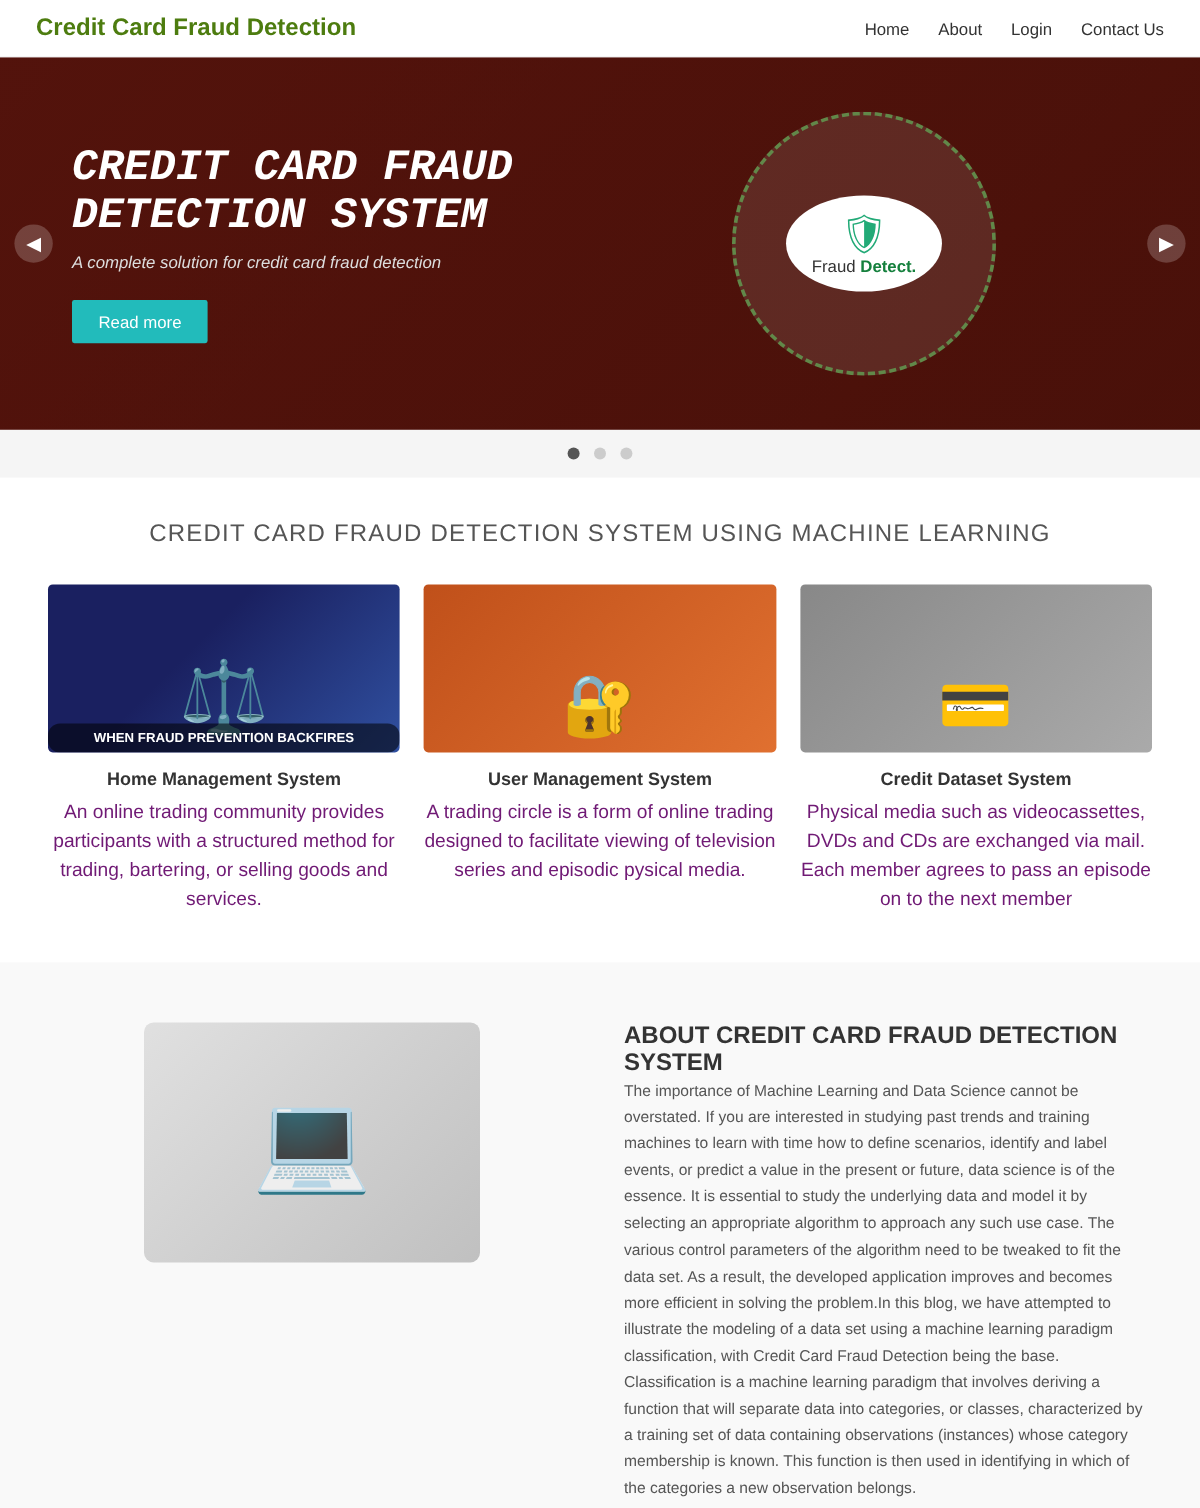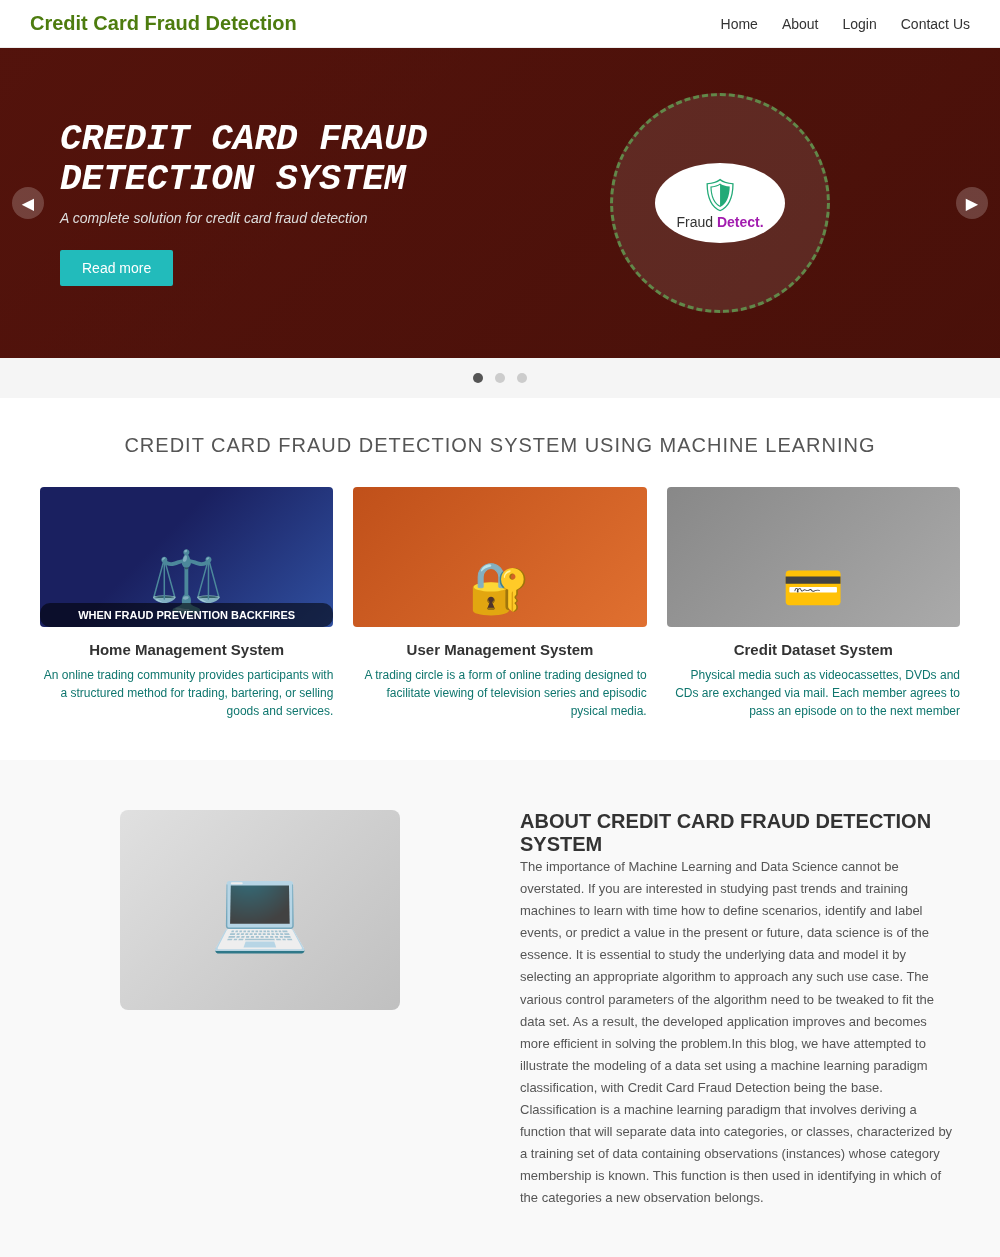--- a/index.html
+++ b/index.html
@@ -35,21 +35,21 @@
       background: rgba(255,255,255,0.1);
       display: flex; flex-direction: column; align-items: center; justify-content: center;
       position: relative;
     }
     .fraud-detect-logo {
       background: #fff; border-radius: 50%; width: 130px; height: 80px;
       display: flex; align-items: center; justify-content: center;
       flex-direction: column; font-size: 13px;
     }
     .fraud-detect-logo span.fd-text { font-size: 14px; }
-    .fraud-detect-logo span.fd-text b { color: #a21caf; }
+    .fraud-detect-logo span.fd-text b { color: #15803d; }
     .shield-icon-big { font-size: 32px; color: #2a7; }
 
     .hero-arrow { position: absolute; top: 50%; transform: translateY(-50%); }
     .hero-arrow.left { left: 12px; }
     .hero-arrow.right { right: 12px; }
     .arrow-circle {
       width: 32px; height: 32px; border-radius: 50%; background: rgba(255,255,255,0.2);
       display: flex; align-items: center; justify-content: center; color: #fff; font-size: 16px; cursor: pointer;
     }
 
@@ -69,21 +69,21 @@
       position: relative;
     }
     .card-img.card1 { background: linear-gradient(135deg, #1a2060 40%, #3050a0); }
     .card-img.card2 { background: linear-gradient(135deg, #c0501a, #e07030); }
     .card-img.card3 { background: linear-gradient(135deg, #888, #aaa); }
     .card-img-label {
       position: absolute; bottom: 0; width: 100%; background: rgba(0,0,0,0.55);
       color: #fff; font-size: 11px; font-weight: bold; padding: 6px 4px; text-align: center; border-radius: 10px;
     }
     .card-title { font-size: 15px; font-weight: bold; color: #333; margin-bottom: 8px; }
-    .card-desc { font-size: 12px; color: #0f766e; line-height: 1.5; text-align: right; }
+    .card-desc { font-size: 16px; color: #701a75; line-height: 1.5; }
 
     
     .card1-art { font-size: 60px; padding: 10px; }
     .card2-art { font-size: 50px; padding: 10px; }
     .card3-art { font-size: 50px; padding: 10px; }
 
     
     .about-section {
       display: flex; gap: 40px; padding: 50px 40px; background: #f9f9f9; align-items: flex-start;
     }

